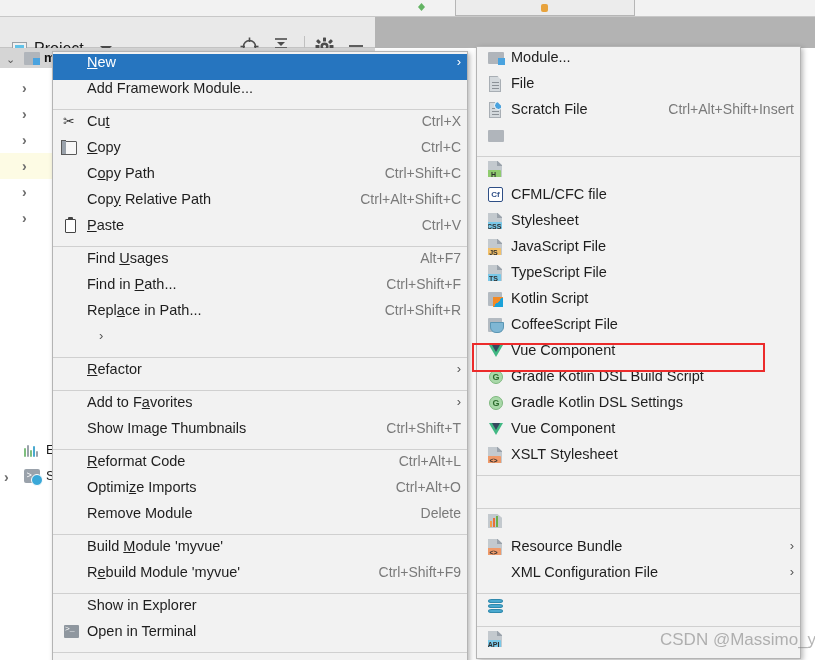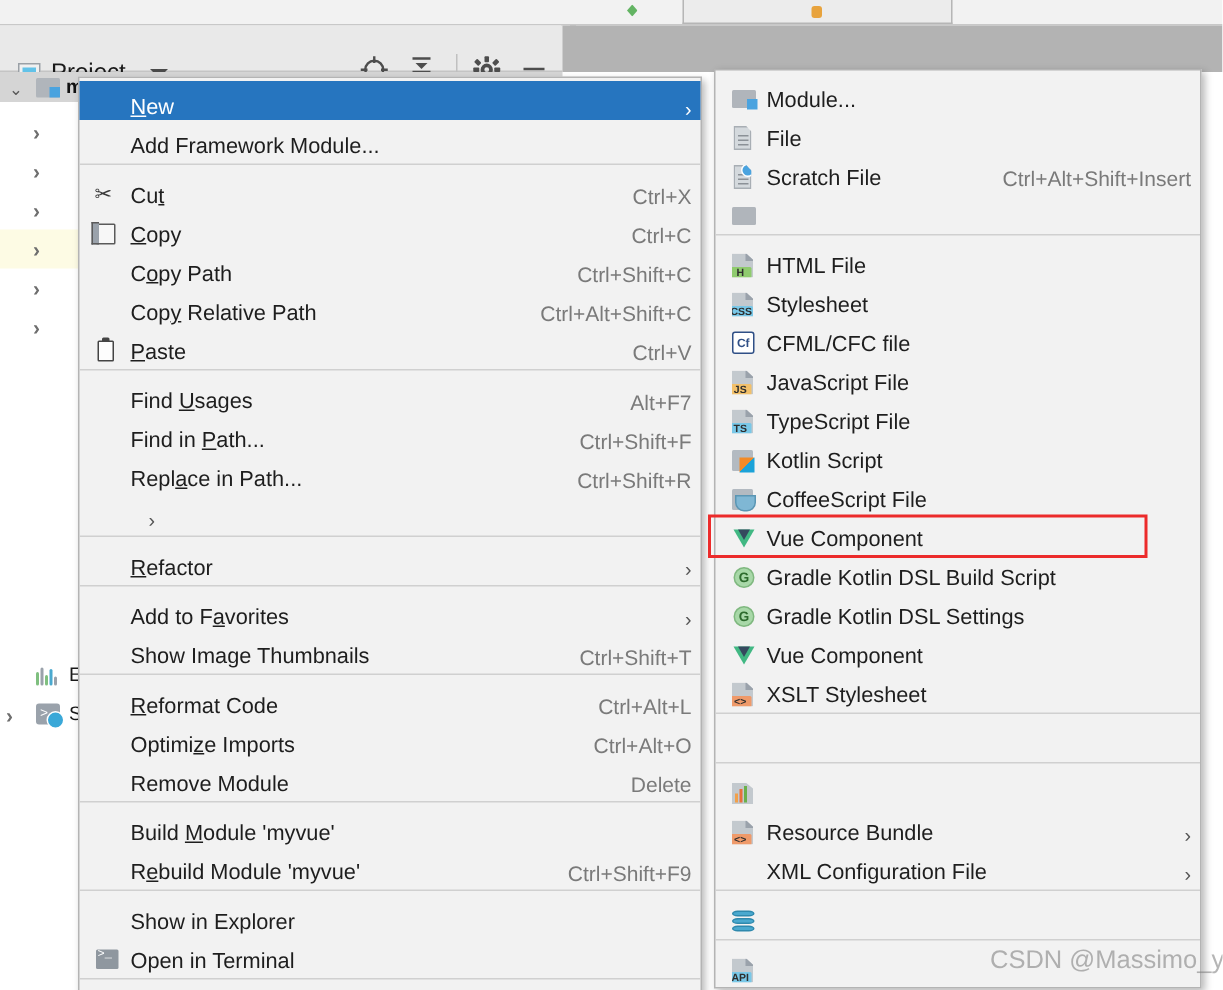--- a/index.html
+++ b/index.html
@@ -130,21 +130,21 @@
     font-size: 14.5px;
     color: #1e1e1e;
     padding: 2px 0;
   }
   #menu-main { left: 52px; top: 51px; width: 416px; }
   #menu-sub  { left: 476px; top: 46px; width: 325px; }
 
   .mi {
     position: relative;
     height: 26px;
-    display: flex; align-items: flex-end;
+    display: flex; align-items: flex-start;
     padding: 0 6px 0 8px;
     white-space: nowrap;
     cursor: default;
   }
   .mi .ico {
     width: 22px; height: 18px; flex: 0 0 22px;
     position: relative; margin-right: 4px;
   }
   .mi .lbl { flex: 1 1 auto; }
   .mi .acc {
@@ -580,37 +580,36 @@
     </div>
 
     <div class="sep"></div>
 
     <div class="mi">
       <span class="ico">
           <span class="doc">
             <span class="tag" style="background:#8fcb6e;">H</span>
           </span>
         </span>
-      <span class="lbl">HTML File</span>
+    </div>
+
+    <div class="mi">
+      <span class="ico">
+          <span class="ic-cfml">Cf</span>
+        </span>
+      <span class="lbl">CFML/CFC file</span>
     </div>
 
     <div class="mi">
       <span class="ico">
           <span class="doc">
             <span class="tag" style="background:#79c8e8;">CSS</span>
           </span>
         </span>
       <span class="lbl">Stylesheet</span>
-    </div>
-
-    <div class="mi">
-      <span class="ico">
-          <span class="ic-cfml">Cf</span>
-        </span>
-      <span class="lbl">CFML/CFC file</span>
     </div>
 
     <div class="mi">
       <span class="ico">
           <span class="doc">
             <span class="tag" style="background:#f2c06a;">JS</span>
           </span>
         </span>
       <span class="lbl">JavaScript File</span>
     </div>

